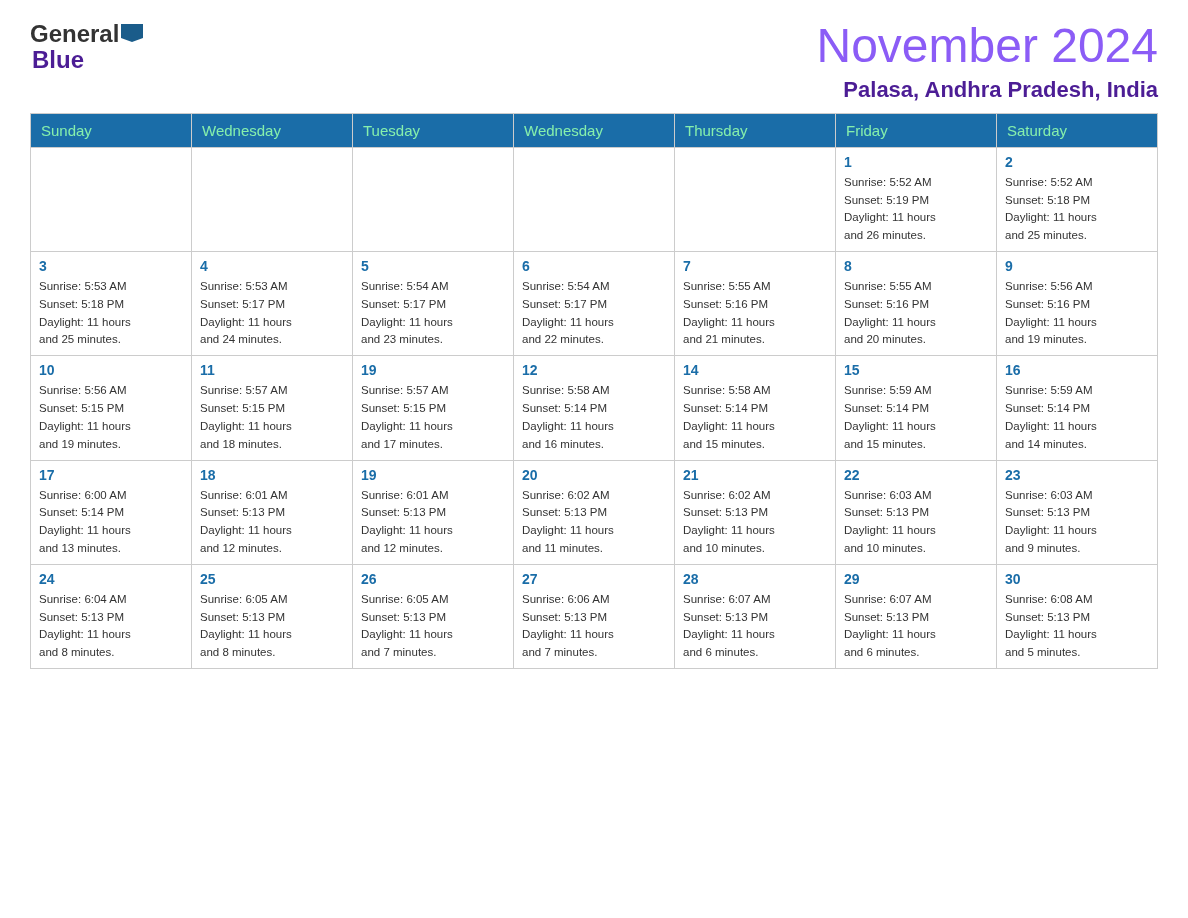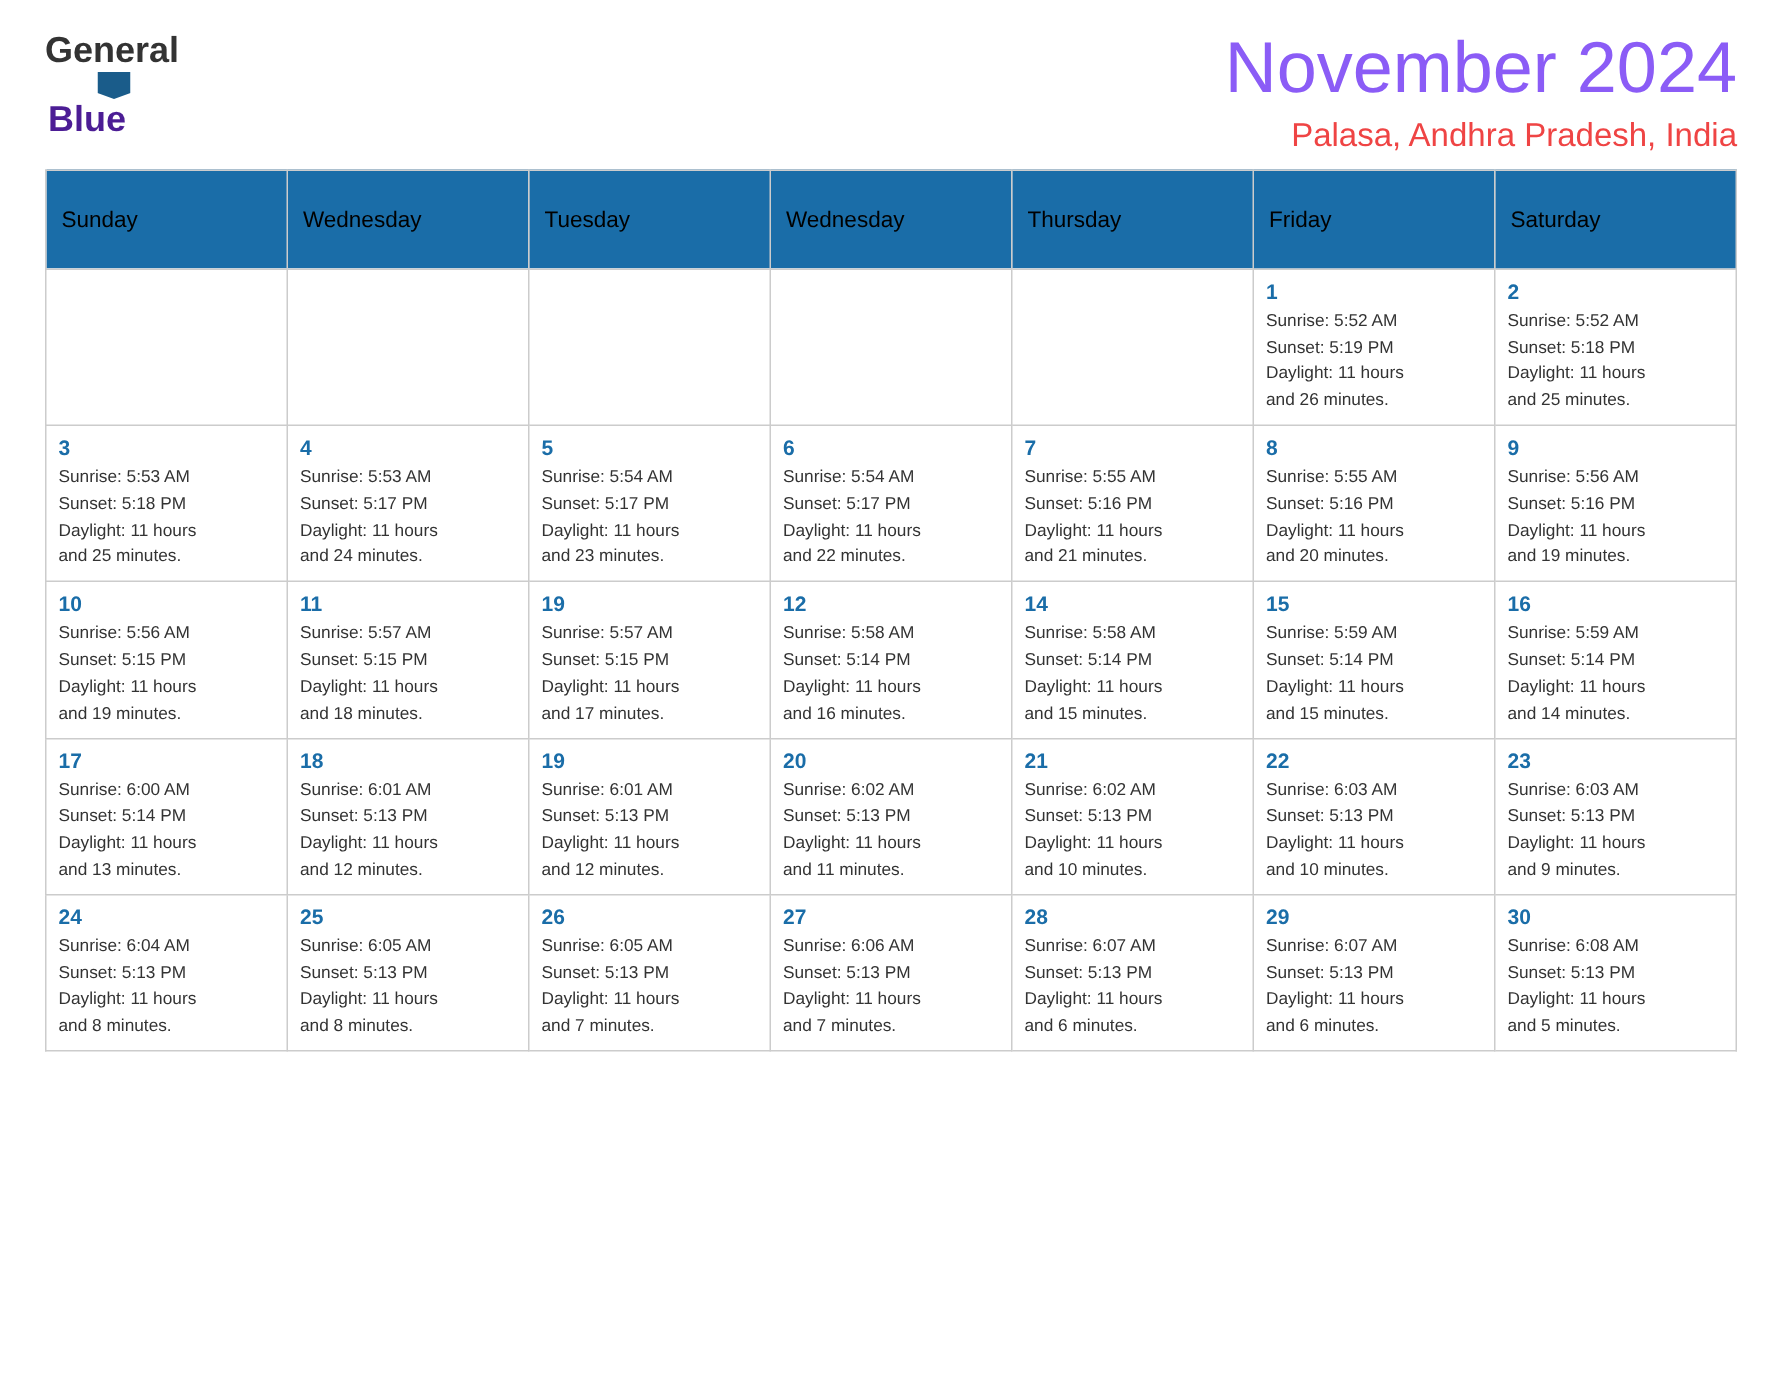--- a/index.html
+++ b/index.html
@@ -20,38 +20,38 @@
       text-align: right;
     }
     .title-block h1 {
       font-size: 48px;
       font-weight: normal;
       color: #8b5cf6;
       line-height: 1.1;
     }
     .title-block h2 {
       font-size: 22px;
-      font-weight: normal;
-      color: #ef4444;
+      font-weight: bold;
+      color: #4c1d95;
       margin-top: 4px;
     }
     .calendar {
       width: 100%;
       border-collapse: collapse;
       margin-top: 10px;
     }
     .calendar thead tr {
       background-color: #1a6da8;
     }
     .calendar thead th {
-      color: #000000;
+      color: #86efac;
       font-size: 15px;
       font-weight: normal;
       text-align: left;
-      padding: 24px 10px;
+      padding: 8px 10px;
       border: 1px solid #ccc;
     }
     .calendar tbody tr {
       vertical-align: top;
     }
     .calendar tbody td {
       border: 1px solid #ccc;
       padding: 6px 8px;
       font-size: 12px;
       color: #333;
@@ -76,21 +76,20 @@
     .week-row td {
       border-top: 2px solid #1a6da8;
     }
     .logo-wrapper {
       display: flex;
       flex-direction: column;
     }
     .logo-row1 {
       display: flex;
       align-items: center;
-      flex-direction: column;
     }
   </style>
 </head>
 <body>
 
 <div class="header">
   <div class="logo-wrapper">
     <div class="logo-row1">
       <span style="font-size:24px;font-weight:bold;color:#333;">General</span>
       <span style="display:inline-flex;align-items:flex-end;margin-left:2px;margin-bottom:2px;">

